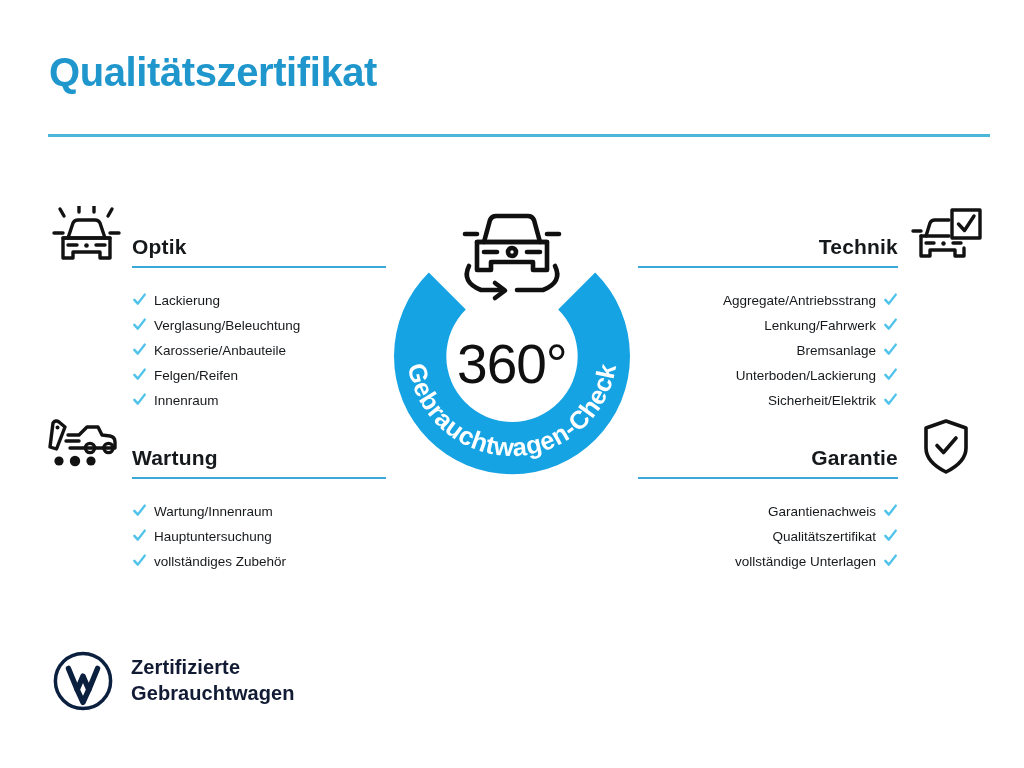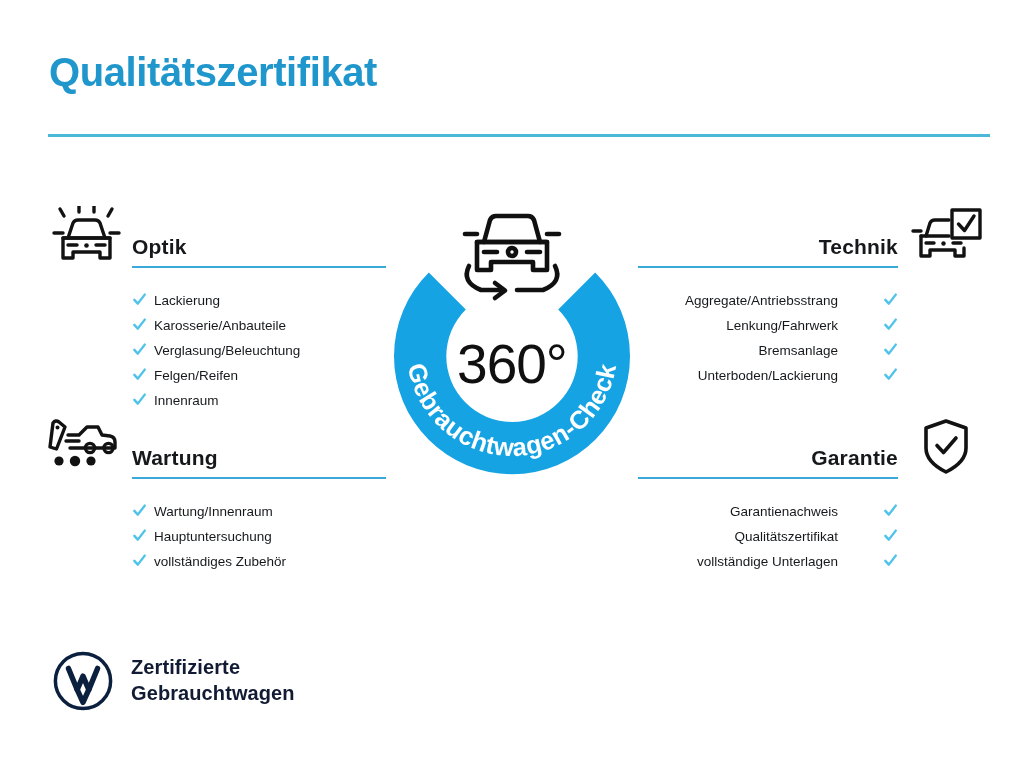--- a/index.html
+++ b/index.html
@@ -98,21 +98,21 @@
   .check-item {
     display: flex;
     align-items: flex-end;
     font-size: 13.5px;
     color: #16191c;
     line-height: 1;
     margin-bottom: 10px;
     white-space: nowrap;
   }
   .sec-left  .check-item { justify-content: flex-start; }
-  .sec-right .check-item { justify-content: flex-end; gap: 38px; }
+  .sec-right .check-item { justify-content: flex-end; }
 
   .check-mark {
     flex: 0 0 auto;
     width: 15px;
     height: 15px;
     color: #4fc3ea;
   }
   .check-mark svg { display: block; width: 100%; height: 100%; }
   .sec-left  .check-mark { margin-right: 7px; }
   .sec-right .check-mark { margin-left: 7px; }
@@ -214,29 +214,29 @@
             </svg>
         </span>
         <span>Lackierung</span>
       </li>
       <li class="check-item">
         <span class="check-mark">
           <svg viewBox="0 0 16 16" fill="none" stroke="currentColor" stroke-width="2.6" stroke-linecap="round" stroke-linejoin="round">
               <path d="M2.5 8.4 L6.2 12.4 L13.6 2.8"></path>
             </svg>
         </span>
+        <span>Verglasung/Beleuchtung</span>
+      </li>
+      <li class="check-item">
+        <span class="check-mark">
+          <svg viewBox="0 0 16 16" fill="none" stroke="currentColor" stroke-width="2.6" stroke-linecap="round" stroke-linejoin="round">
+              <path d="M2.5 8.4 L6.2 12.4 L13.6 2.8"></path>
+            </svg>
+        </span>
         <span>Karosserie/Anbauteile</span>
-      </li>
-      <li class="check-item">
-        <span class="check-mark">
-          <svg viewBox="0 0 16 16" fill="none" stroke="currentColor" stroke-width="2.6" stroke-linecap="round" stroke-linejoin="round">
-              <path d="M2.5 8.4 L6.2 12.4 L13.6 2.8"></path>
-            </svg>
-        </span>
-        <span>Verglasung/Beleuchtung</span>
       </li>
       <li class="check-item">
         <span class="check-mark">
           <svg viewBox="0 0 16 16" fill="none" stroke="currentColor" stroke-width="2.6" stroke-linecap="round" stroke-linejoin="round">
               <path d="M2.5 8.4 L6.2 12.4 L13.6 2.8"></path>
             </svg>
         </span>
         <span>Felgen/Reifen</span>
       </li>
       <li class="check-item">
@@ -344,20 +344,28 @@
         </span>
       </li>
       <li class="check-item">
         <span>Unterboden/Lackierung</span>
         <span class="check-mark">
           <svg viewBox="0 0 16 16" fill="none" stroke="currentColor" stroke-width="2.6" stroke-linecap="round" stroke-linejoin="round">
               <path d="M2.5 8.4 L6.2 12.4 L13.6 2.8"></path>
             </svg>
         </span>
       </li>
+      <li class="check-item">
+        <span>Sicherheit/Elektrik</span>
+        <span class="check-mark">
+          <svg viewBox="0 0 16 16" fill="none" stroke="currentColor" stroke-width="2.6" stroke-linecap="round" stroke-linejoin="round">
+              <path d="M2.5 8.4 L6.2 12.4 L13.6 2.8"></path>
+            </svg>
+        </span>
+      </li>
     </ul>
   </div>
 
   <div class="section sec-garantie sec-right">
     <div class="sec-head">
       <div class="sec-icon">
         <svg viewBox="0 0 76 62" fill="none" stroke="currentColor" stroke-width="3.6" stroke-linecap="round" stroke-linejoin="round">
           <path d="M38 4 L58 11 L58 31 Q58 45 38 55 Q18 45 18 31 L18 11 Z"></path>
           <path d="M29 28.5 L35.5 35.5 L48 21"></path>
         </svg>

